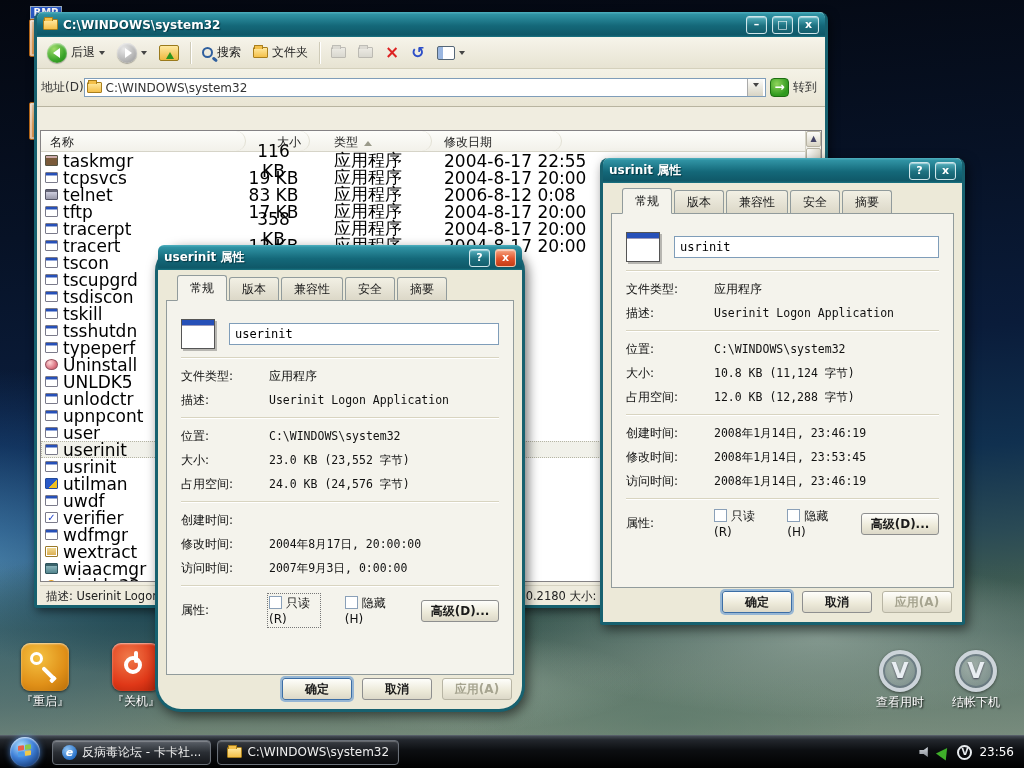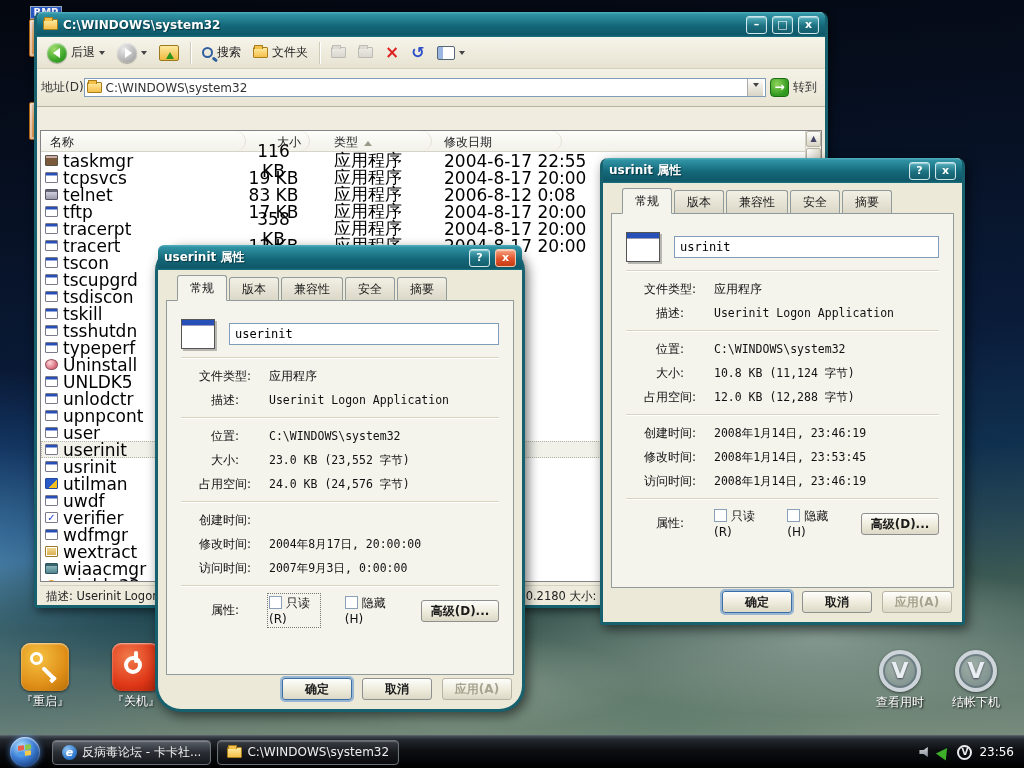--- a/index.html
+++ b/index.html
@@ -116,21 +116,21 @@
   .stat-2 { width:200px; }
 
   
   .dlg { position:absolute; border:3px solid #17616f; border-top:none; border-radius:8px 8px 3px 3px; background:#ece9d8; box-shadow:3px 4px 12px rgba(0,0,0,.55); }
   .dlg .inner { position:absolute; left:0; right:0; top:25px; bottom:0; padding:7px 8px; }
   .tabs { display:flex; margin-left:2px; position:relative; z-index:2;padding-left:9px; }
   .tab { font-size:12px; padding:3px 12px 2px; border:1px solid #919b9c; border-bottom:none; border-radius:3px 3px 0 0; background:linear-gradient(180deg,#f2f0e4,#dcd8c8); margin-right:2px; color:#1a1a1a; }
   .tab.on { background:#f4f3ec; padding-top:4px; margin-top:-2px; border-bottom:1px solid #f4f3ec; margin-bottom:-1px; }
   .page { border:1px solid #919b9c; background:#f4f3ec; padding:12px 14px 8px; position:relative; z-index:1; }
   .prow { display:flex; align-items:center; font-size:12px; color:#111; margin:6px 0; min-height:18px; }
-  .plab { width:88px; flex:0 0 88px;text-align:center; }
+  .plab { width:88px; flex:0 0 88px; }
   .pval { font-family:"DejaVu Sans Mono","Liberation Mono",monospace; font-size:11.5px; white-space:nowrap; }
   .psep { height:2px; border-top:1px solid #d8d4c0; border-bottom:1px solid #fff; margin:8px 0; }
   .apic { width:34px; height:30px; background:#fff; border:1px solid #555; box-shadow:2px 2px 0 rgba(0,0,0,.25), inset 0 5px 0 #2650b8, inset 0 6px 0 #99b; margin-right:14px; }
   .fname { flex:1; height:22px; border:1px solid #7f9db9; background:#fff; font-family:"DejaVu Sans Mono","Liberation Mono",monospace; font-size:12px; padding:3px 5px; color:#000; }
   .cb { width:13px; height:13px; background:#fff; border:1px solid #8aa0b8; display:inline-block; margin-right:4px; vertical-align:-2px; }
   .cbwrap { margin-right:26px; font-size:12px; }
   .cbwrap.focus { outline:1px dotted #777; outline-offset:1px; }
   .xpbtn { min-width:70px; height:22px; font-size:12px; color:#1a1a1a; text-align:center; line-height:20px; background:linear-gradient(180deg,#fefefb,#ece9d8 60%,#dcd8c8); border:1px solid #8e8f8f; border-radius:3px; padding:0 8px;font-weight:bold; }
   .xpbtn.def { box-shadow:0 0 0 2px rgba(80,140,210,.55); border-color:#3c6ea5; }
   .xpbtn.dis { color:#a6a490; border-color:#b8b5a4; }

